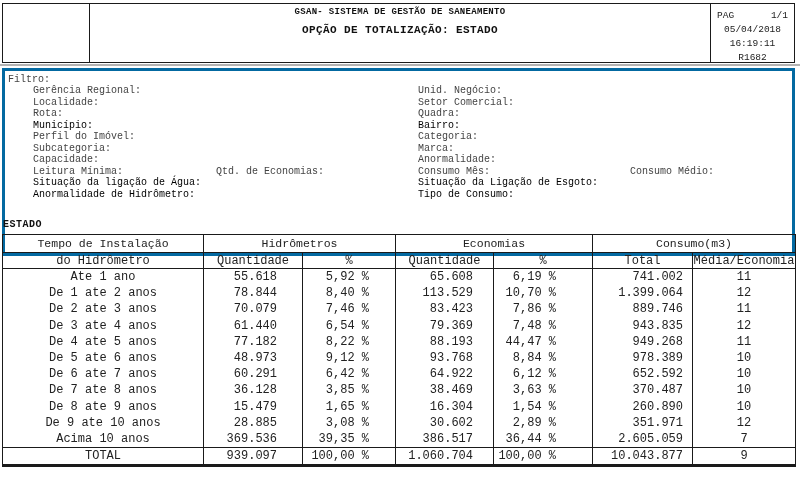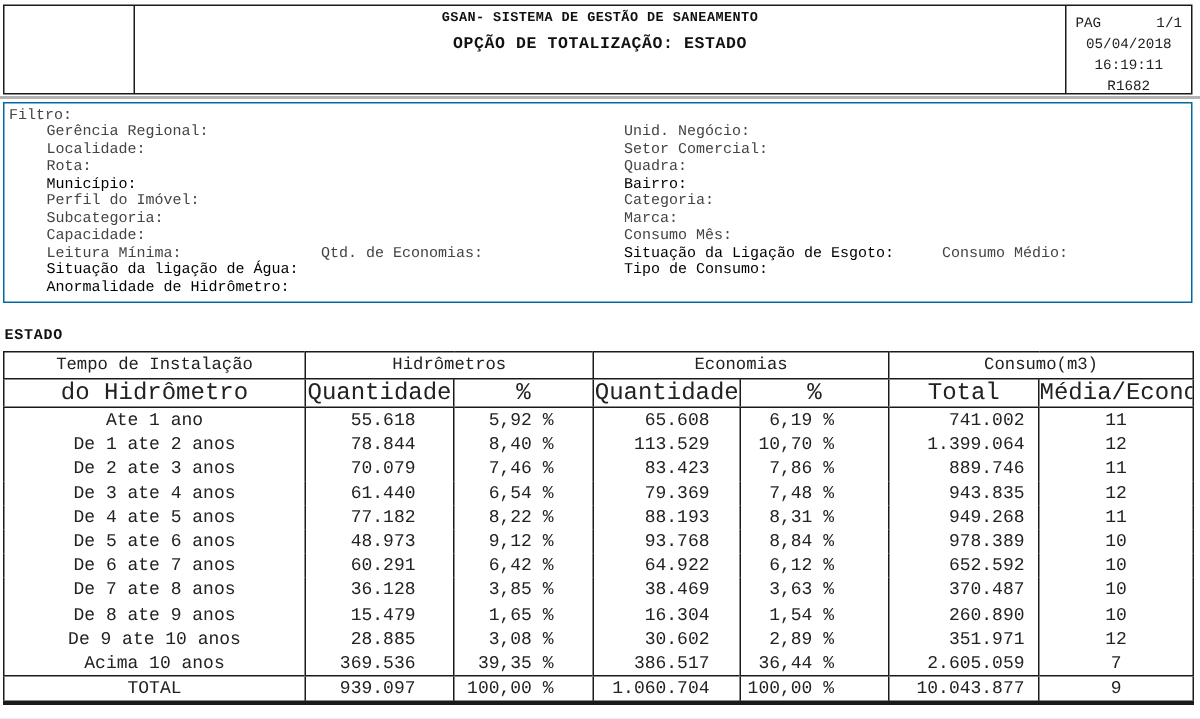--- a/index.html
+++ b/index.html
@@ -14,43 +14,43 @@
   .title-l1{margin-top:3px;font-weight:bold;font-size:9px;letter-spacing:.3px;color:#111;}
   .title-l2{margin-top:6px;font-weight:bold;font-size:12.5px;color:#111;white-space:nowrap;}
   .title-l3{margin-top:7px;font-weight:bold;font-size:11px;letter-spacing:.4px;color:#111;}
   .page-cell{width:84px;border-left:1px solid #1a1a1a;box-sizing:border-box;
              font-size:9.5px;padding-top:5px;color:#222;}
   .page-cell .row{line-height:14px;text-align:center;white-space:nowrap;}
   .page-cell .row.first{display:flex;justify-content:space-between;padding:0 6px;}
   .hdr-shadow{position:absolute;left:0;top:64px;width:800px;height:2px;background:#b3b3b3;}
 
   
-  .filter-box{position:absolute;left:2px;top:68px;width:793px;height:134px;
-              border:1px solid #0369a1;box-sizing:border-box;background:#fff;}
+  .filter-box{position:absolute;left:2px;top:68px;width:793px;height:188px;
+              border:3px solid #0369a1;box-sizing:border-box;background:#fff;}
   .filter-title{position:absolute;left:3px;top:3px;font-size:10px;color:#444;}
   .fcol{position:absolute;top:14px;}
   .fcol.left{left:28px;}
   .fcol.right{left:413px;}
   .fline{height:11.5px;line-height:11.5px;font-size:10px;color:#444;white-space:nowrap;}
   .fline.sans{font-family:Liberation Mono, monospace;color:#000;font-size:10px;}
   .finline{position:absolute;font-size:10px;color:#444;white-space:nowrap;height:11.5px;line-height:11.5px;}
 
   
   .section-label{position:absolute;left:3px;top:219px;font-weight:bold;font-size:10px;
                  letter-spacing:.5px;color:#111;}
 
   
   .tbl-wrap{position:absolute;left:2px;top:234px;}
   table.tbl{border-collapse:collapse;table-layout:fixed;width:793px;
             border:1px solid #1a1a1a;border-bottom:3px solid #1a1a1a;
             font-family:"Liberation Mono","DejaVu Sans Mono",monospace;}
   .tbl th,.tbl td{padding:0;margin:0;white-space:nowrap;overflow:hidden;font-weight:normal;color:#222;}
   .tbl th+th,.tbl td+td{border-left:1px solid #1a1a1a;}
   .tbl thead tr:first-child th{height:17px;border-bottom:1px solid #1a1a1a;font-size:11.5px;text-align:center;}
-  .tbl thead tr:last-child th{height:15px;border-bottom:1px solid #1a1a1a;font-size:16px;text-align:center;}
+  .tbl thead tr:last-child th{height:15px;border-bottom:1px solid #1a1a1a;font-size:12px;text-align:center;}
   .tbl tbody td{height:16.2px;font-size:12px;}
   .tbl tbody td:nth-child(1){text-align:center;}
   .tbl tbody td:nth-child(2){text-align:right;padding-right:25px;}
   .tbl tbody td:nth-child(3){text-align:right;padding-right:26px;}
   .tbl tbody td:nth-child(4){text-align:right;padding-right:20px;}
   .tbl tbody td:nth-child(5){text-align:right;padding-right:36px;}
   .tbl tbody td:nth-child(6){text-align:right;padding-right:9px;}
   .tbl tbody td:nth-child(7){text-align:center;}
   .tbl tbody tr.total td{border-top:1px solid #1a1a1a;}
 </style>
@@ -91,20 +91,21 @@
       <div class="fline sans">Situação da ligação de Água:</div>
       <div class="fline sans">Anormalidade de Hidrômetro:</div>
     </div>
     <div class="fcol right">
       <div class="fline">Unid. Negócio:</div>
       <div class="fline">Setor Comercial:</div>
       <div class="fline">Quadra:</div>
       <div class="fline sans">Bairro:</div>
       <div class="fline">Categoria:</div>
       <div class="fline">Marca:</div>
+      <div class="fline">Anormalidade:</div>
       <div class="fline">Consumo Mês:</div>
       <div class="fline sans">Situação da Ligação de Esgoto:</div>
       <div class="fline sans">Tipo de Consumo:</div>
     </div>
     <div class="finline" style="left:211px;top:94.5px;">Qtd. de Economias:</div>
     <div class="finline" style="left:625px;top:94.5px;">Consumo Médio:</div>
   </div>
 
   <div class="section-label">ESTADO</div>
 
@@ -171,21 +172,21 @@
             <td>79.369</td>
             <td>7,48 %</td>
             <td>943.835</td>
             <td>12</td>
         </tr>
         <tr>
           <td>De 4 ate 5 anos</td>
             <td>77.182</td>
             <td>8,22 %</td>
             <td>88.193</td>
-            <td>8,31 %</td>
+            <td>44,47 %</td>
             <td>949.268</td>
             <td>11</td>
         </tr>
         <tr>
           <td>De 5 ate 6 anos</td>
             <td>48.973</td>
             <td>9,12 %</td>
             <td>93.768</td>
             <td>8,84 %</td>
             <td>978.389</td>

